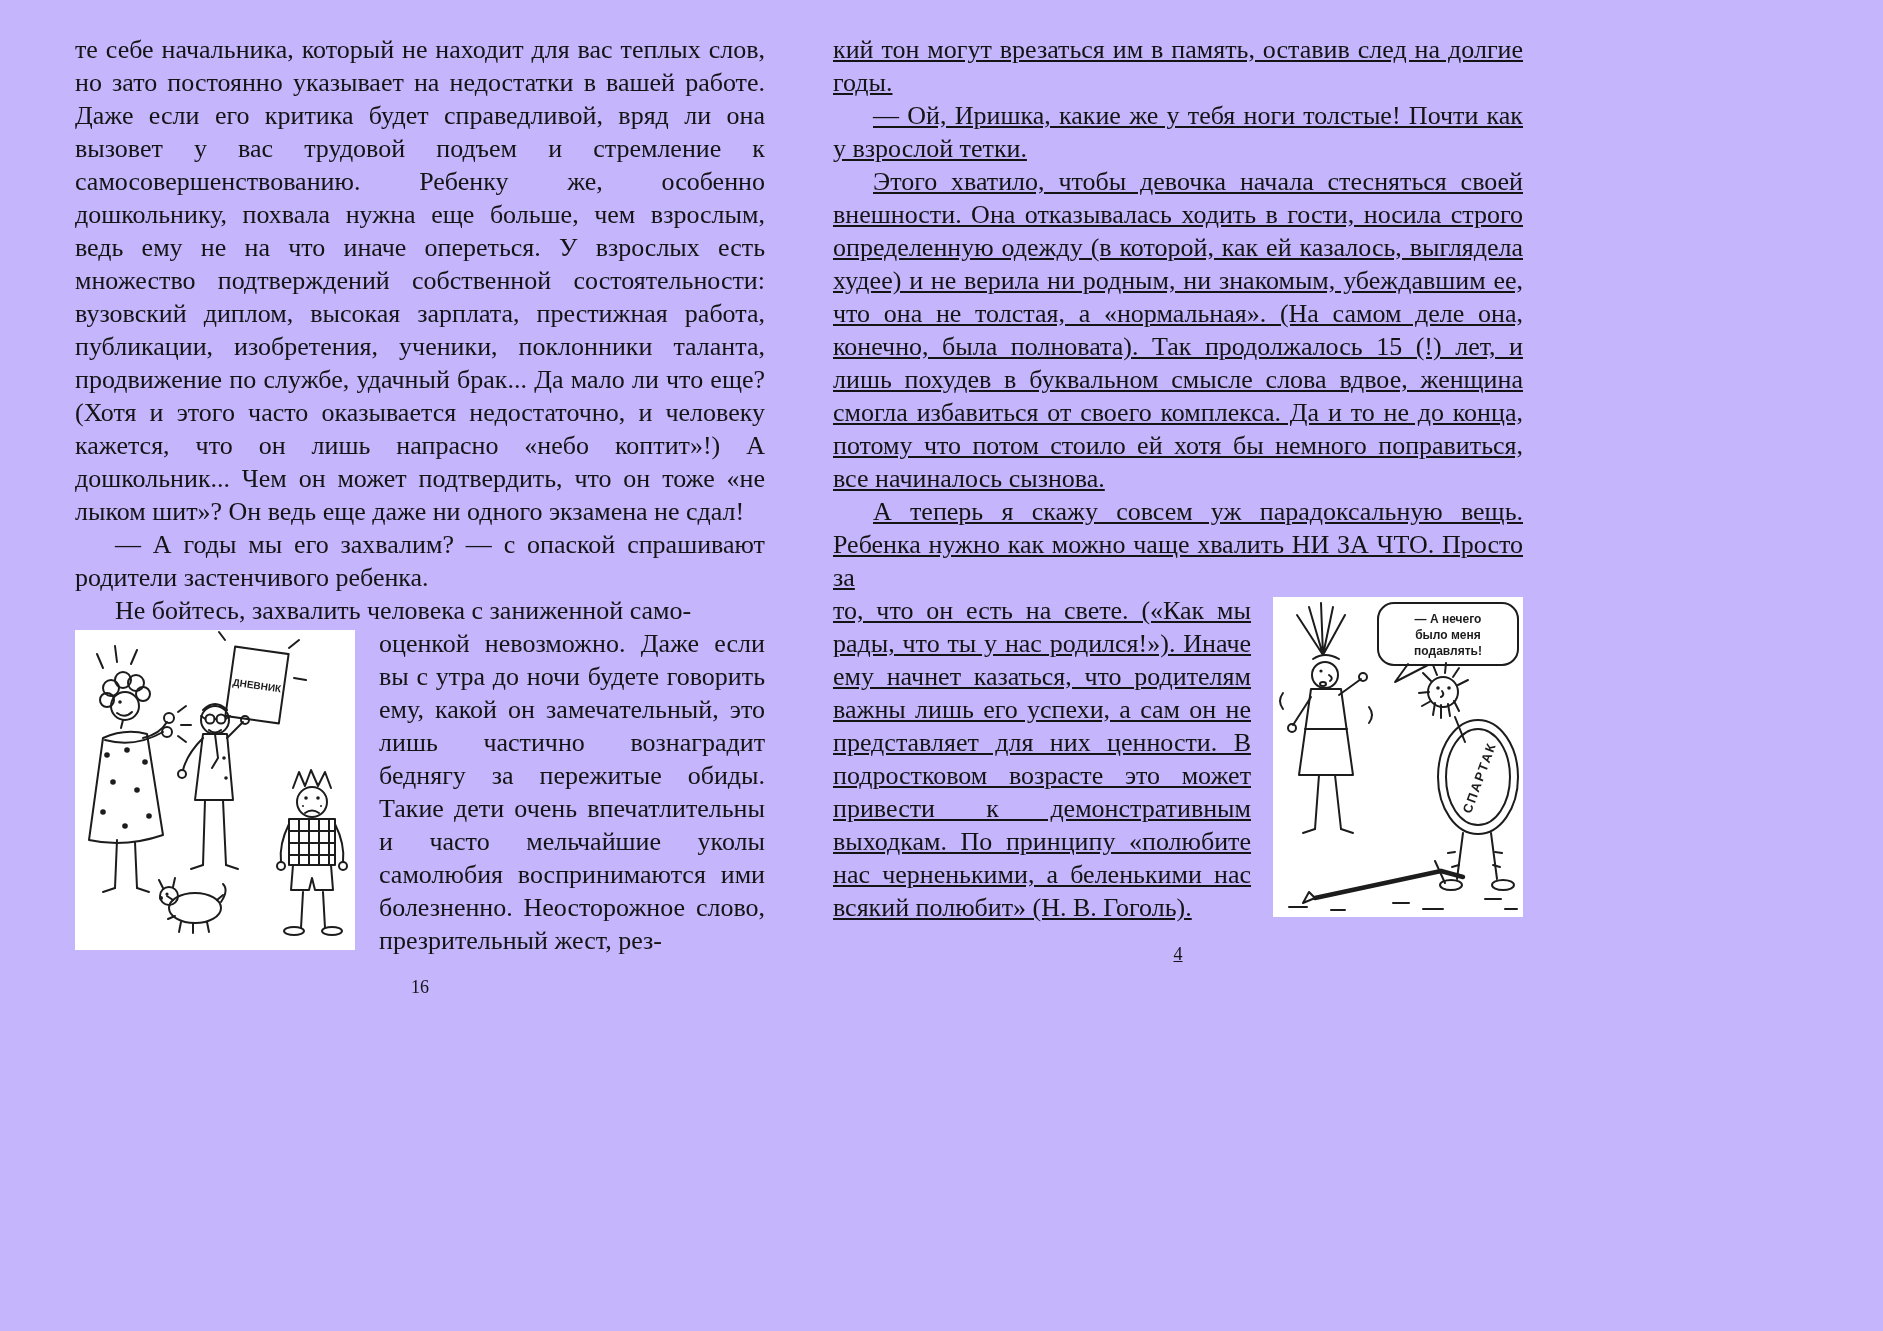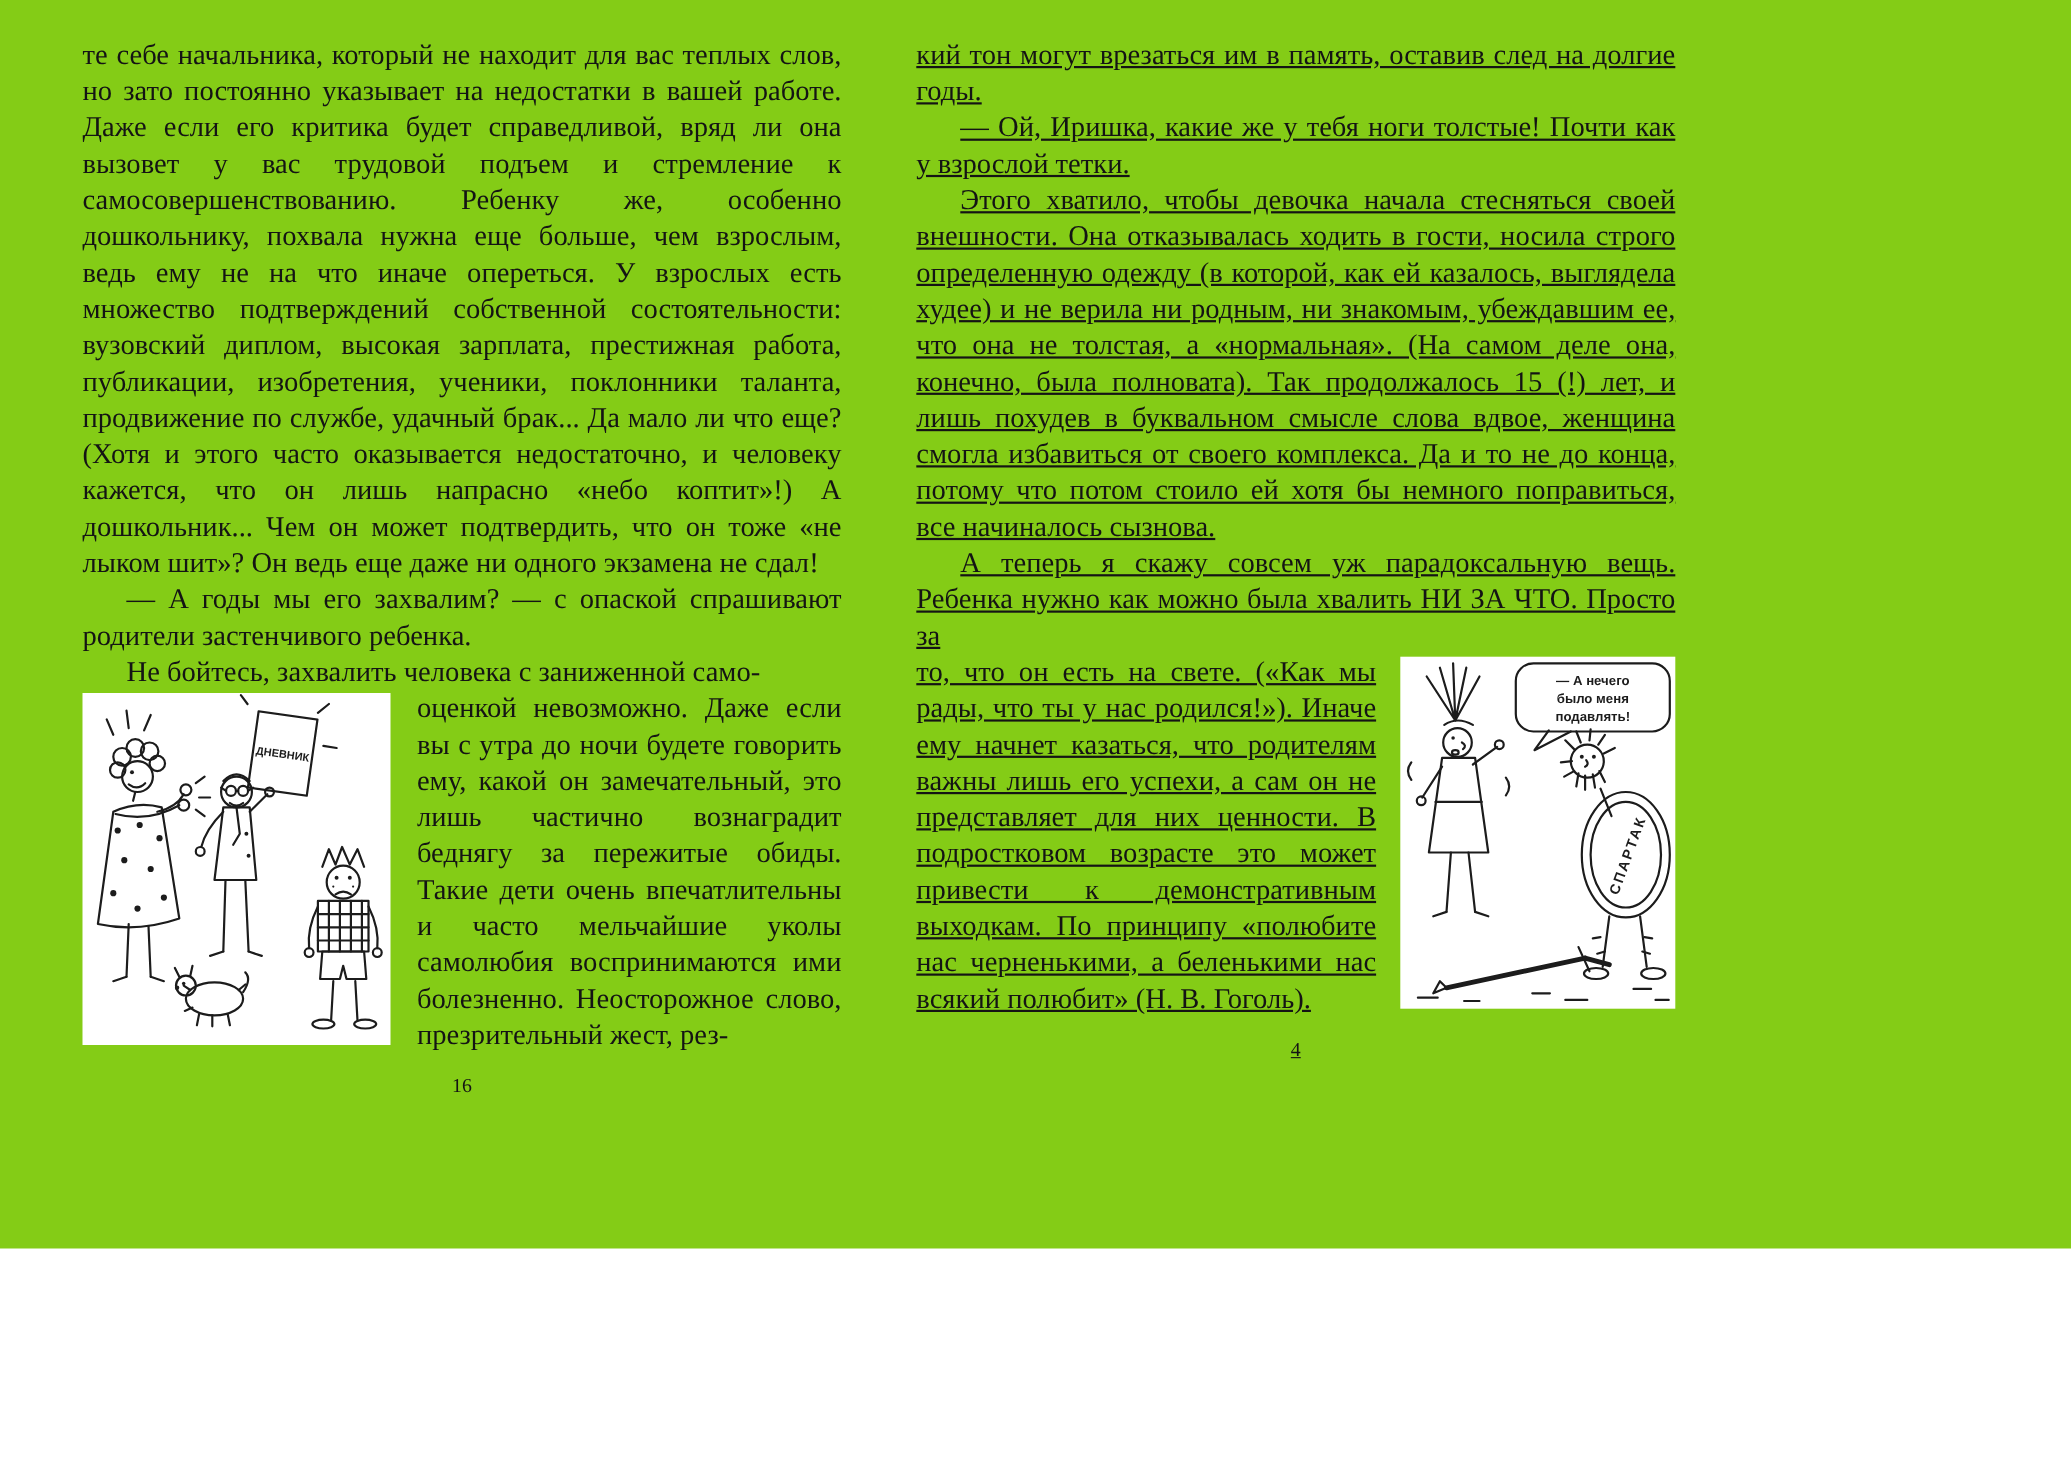--- a/index.html
+++ b/index.html
@@ -4,21 +4,21 @@
 <style>
   * { margin:0; padding:0; box-sizing:border-box; }
   html,body { background:#ffffff; }
   body {
     width:1883px; height:1331px;
     font-family:"Liberation Serif", serif;
     color:#141414;
     position:relative;
     overflow:hidden;
   }
-  .book-spread { position:relative; width:1883px; height:1135px; background:#84cc16; }
+  .book-spread { position:relative; width:1883px; height:1331px; background:#c4b5fd; }
   .page {
     position:absolute; top:33px; width:690px;
     font-size:26px; line-height:33px;
     text-align:justify;
   }
   .page-left  { left:75px; }
   .page-right { left:833px;text-decoration:underline; }
   .para { text-indent:40px; }
   .para.no-indent { text-indent:0; }
   .illus {
@@ -141,21 +141,21 @@
     </div>
 
     <p class="para no-indent">оценкой невозможно. Даже если вы с утра до ночи будете говорить ему, какой он замечательный, это лишь частично вознаградит беднягу за пережитые обиды. Такие дети очень впечатлительны и часто мельчайшие уколы самолюбия воспринимаются ими болезненно. Неосторожное слово, презрительный жест, рез-</p>
     <div class="page-number">16</div>
   </div>
 
   <div class="page page-right">
     <p class="para no-indent">кий тон могут врезаться им в память, оставив след на долгие годы.</p>
     <p class="para">— Ой, Иришка, какие же у тебя ноги толстые! Почти как у взрослой тетки.</p>
     <p class="para">Этого хватило, чтобы девочка начала стесняться своей внешности. Она отказывалась ходить в гости, носила строго определенную одежду (в которой, как ей казалось, выглядела худее) и не верила ни родным, ни знакомым, убеждавшим ее, что она не толстая, а «нормальная». (На самом деле она, конечно, была полновата). Так продолжалось 15 (!) лет, и лишь похудев в буквальном смысле слова вдвое, женщина смогла избавиться от своего комплекса. Да и то не до конца, потому что потом стоило ей хотя бы немного поправиться, все начиналось сызнова.</p>
-    <p class="para">А теперь я скажу совсем уж парадоксальную вещь. Ребенка нужно как можно была хвалить НИ ЗА ЧТО. Просто за</p>
+    <p class="para">А теперь я скажу совсем уж парадоксальную вещь. Ребенка нужно как можно чаще хвалить НИ ЗА ЧТО. Просто за</p>
 
     <div class="illus illus-right">
       <svg viewBox="0 0 250 320">
 
         <g>
           <rect class="ink" x="105" y="6" width="140" height="62" rx="16"></rect>
           <path class="ink" d="M135,67 L122,85 L155,68"></path>
           <text x="175" y="26" text-anchor="middle" font-size="12">— А нечего</text>
           <text x="175" y="42" text-anchor="middle" font-size="12">было меня</text>
           <text x="175" y="58" text-anchor="middle" font-size="12">подавлять!</text>

